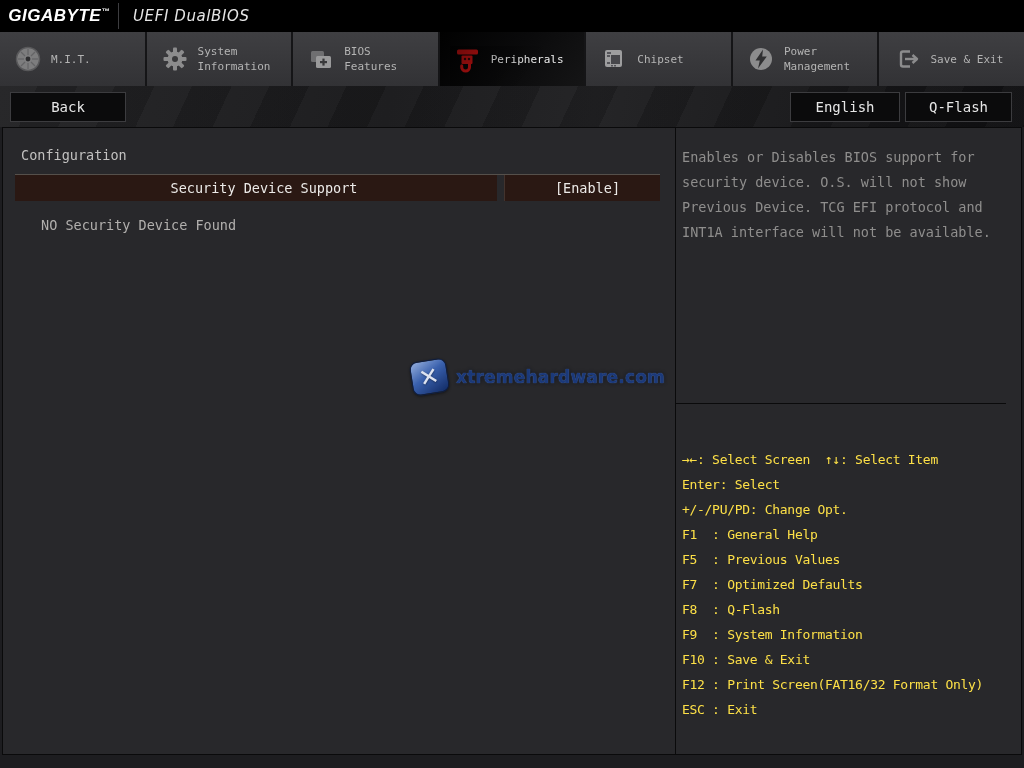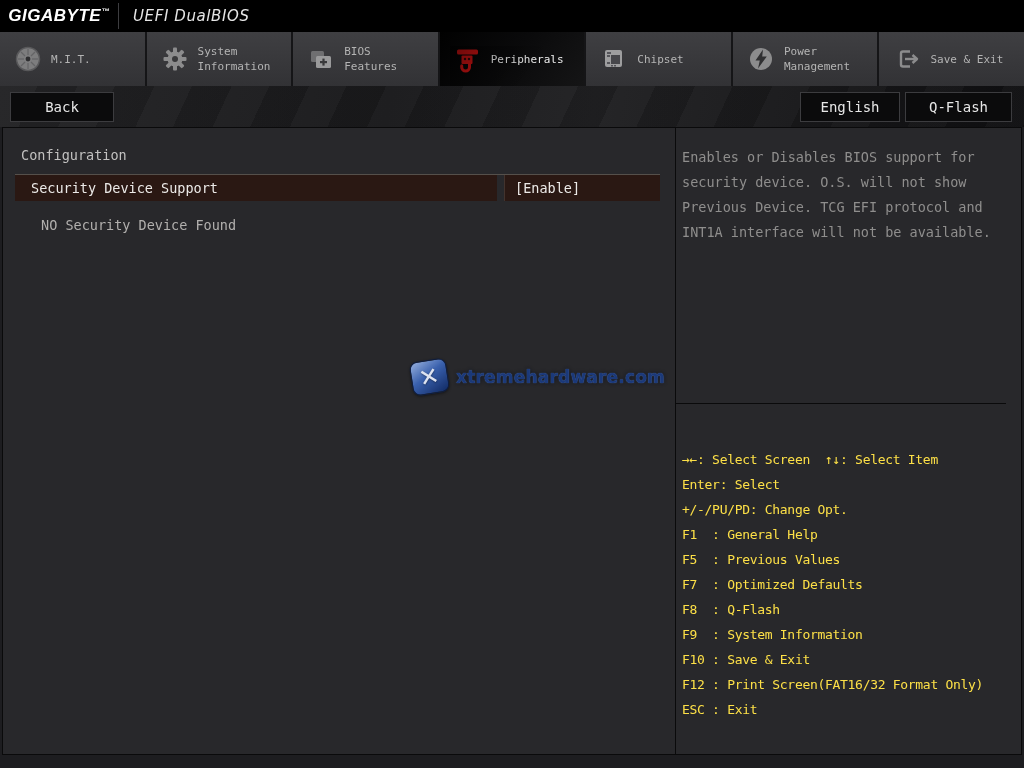--- a/index.html
+++ b/index.html
@@ -49,37 +49,38 @@
     height:41px; display:flex; align-items:center; position:relative;
     background:
       repeating-linear-gradient(115deg, rgba(255,255,255,.025) 0 34px, rgba(0,0,0,.06) 34px 70px),
       linear-gradient(100deg,#232325 0%,#19191b 38%,#202022 58%,#0f0f11 100%);
   }
   .btn{
     height:30px; background:#0b0b0c; border:1px solid #3c3c3f;
     color:#e6e6e6; font-family:"DejaVu Sans Mono", monospace; font-size:14px;
     display:flex; align-items:center; justify-content:center;
   }
-  .btn-back{ width:104px; margin-left:10px; }
-  .btn-lang{ width:100px; margin-left:auto; }
+  .btn-back{ width:116px; margin-left:10px; }
+  .btn-lang{ width:110px; margin-left:auto; }
   .btn-qflash{ width:107px; margin-left:5px; margin-right:12px; }
   
   .content{
     margin:0 2px; height:628px; display:flex;
     background:#28282b; border:1px solid #0a0a0b;
   }
   .main-panel{
     width:672px; position:relative; padding-top:17px;
   }
   .section-title{
     margin-left:18px; font-size:13.5px; color:#c2c1c0; line-height:20px;
   }
   .setting-row{
     margin:9px 15px 0 12px; height:35px; display:flex;
     border-top:1px solid #55504b;
+    text-align:center;
   }
   .cell{
     background:#2a1813; height:26px; line-height:26px;
     font-size:13.5px; color:#eceae8; white-space:pre;
   }
   .cell-label{ flex:1 1 auto; padding-left:16px; }
   .cell-gap{ width:7px; flex:none; }
   .cell-value{ width:156px; flex:none; padding-left:10px; border-left:1px solid rgba(215,205,195,.15); }
   .note{
     margin:6px 0 0 38px; font-size:13.5px; color:#b2b0ae; line-height:20px;

